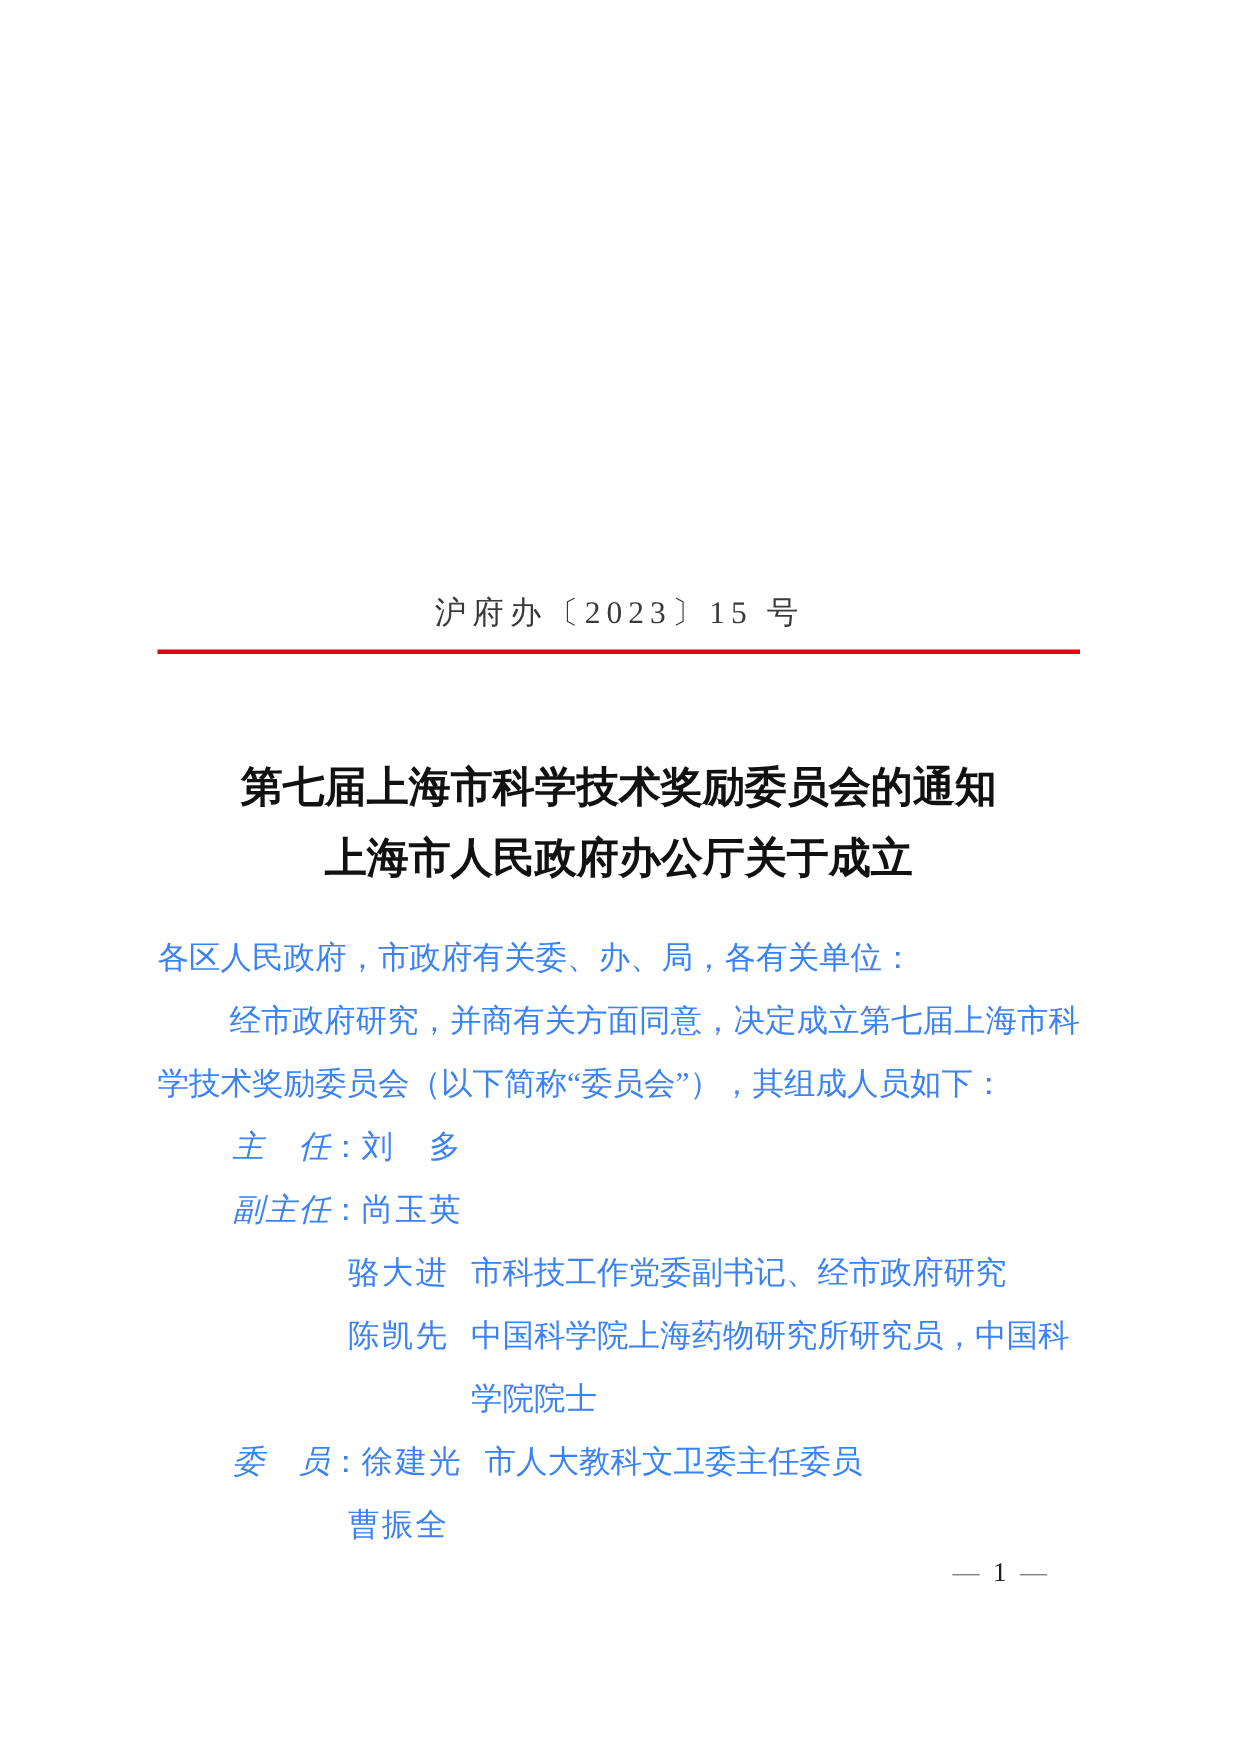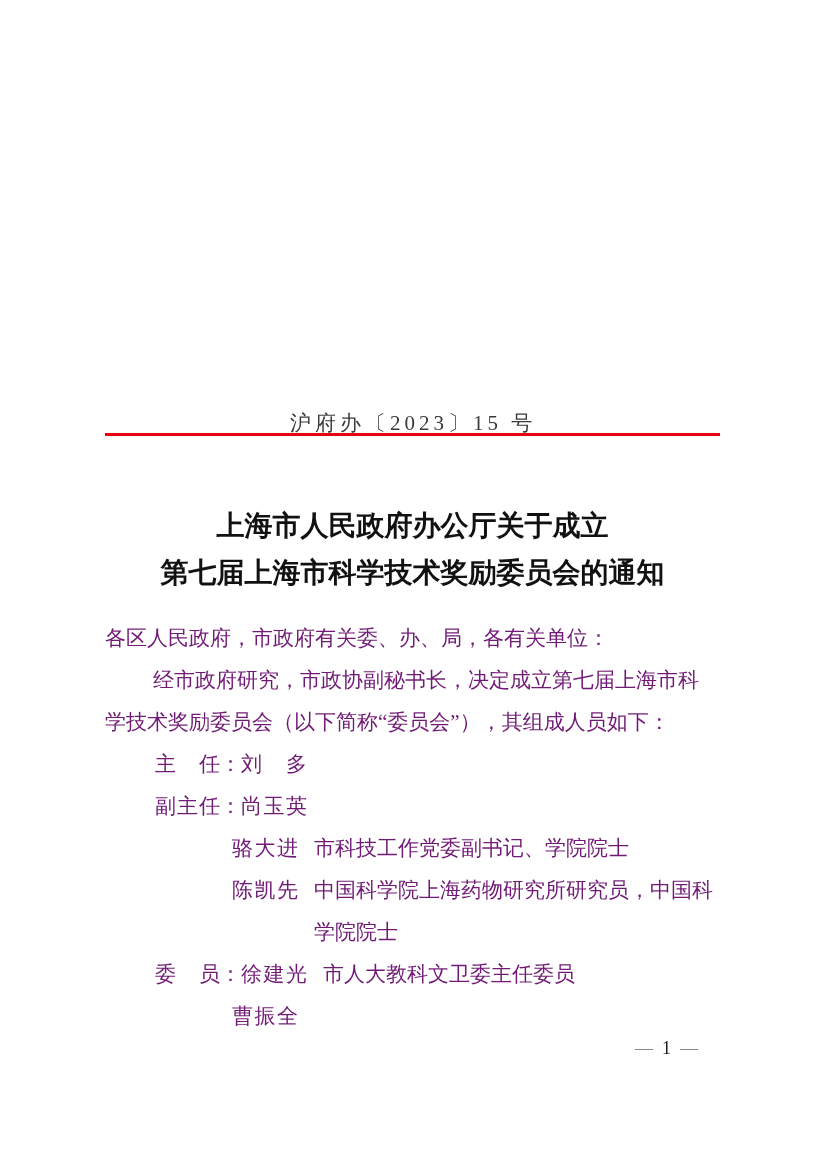--- a/index.html
+++ b/index.html
@@ -23,21 +23,21 @@
     text-align: center;
     font-size: 49px;
     line-height: 62px;
     font-weight: bold;
     color: #e60012;
     letter-spacing: 1px;
     white-space: nowrap;
   }
   .doc-number {
     position: absolute;
-    top: 407px;
+    top: 392px;
     left: 0;
     width: 100%;
     text-align: center;
     font-size: 21px;
     line-height: 32px;
     letter-spacing: 4px;
     color: #3a3a3a;
     white-space: nowrap;
   }
   .red-divider {
@@ -59,30 +59,31 @@
     font-weight: bold;
     color: #111111;
   }
   .body-block {
     position: absolute;
     top: 617px;
     left: 105px;
     width: 615px;
     font-size: 21px;
     line-height: 42px;
-    color: #701a75;
+    color: #3b82f6;
   }
   .para-line { white-space: nowrap; }
   .indent { text-indent: 48px; }
   .c-row { display: flex; align-items: flex-start; }
   .c-label {
     flex: 0 0 65px;
     margin-left: 50px;
     text-align: justify;
     text-align-last: justify;
+    font-style: italic;
   }
   .c-colon {
     flex: 0 0 12px;
     margin-right: 0;
     overflow: visible;
     white-space: nowrap;
   }
   .c-row.no-label .c-name { margin-left: 127px; }
   .c-name {
     flex: 0 0 66px;
@@ -107,46 +108,46 @@
 <body>
 
 <div class="page">
 
 
   <div class="doc-number">沪府办〔2023〕15 号</div>
 
   <div class="red-divider"></div>
 
   <div class="doc-title">
+    <div>第七届上海市科学技术奖励委员会的通知</div>
     <div>上海市人民政府办公厅关于成立</div>
-    <div>第七届上海市科学技术奖励委员会的通知</div>
   </div>
 
   <div class="body-block">
 
     <div class="para-line">各区人民政府，市政府有关委、办、局，各有关单位：</div>
 
-    <div class="para-line indent">经市政府研究，市政协副秘书长，决定成立第七届上海市科</div>
+    <div class="para-line indent">经市政府研究，并商有关方面同意，决定成立第七届上海市科</div>
     <div class="para-line">学技术奖励委员会（以下简称“委员会”），其组成人员如下：</div>
 
     <div class="c-row">
       <span class="c-label">主任</span>
       <span class="c-colon">：</span>
       <span class="c-name">刘多</span>
     </div>
 
     <div class="c-row">
       <span class="c-label">副主任</span>
       <span class="c-colon">：</span>
       <span class="c-name">尚玉英</span>
     </div>
 
     <div class="c-row no-label">
       <span class="c-name">骆大进</span>
-      <span class="c-pos">市科技工作党委副书记、学院院士</span>
+      <span class="c-pos">市科技工作党委副书记、经市政府研究</span>
     </div>
 
     <div class="c-row no-label">
       <span class="c-name">陈凯先</span>
       <span class="c-pos">
         <div class="para-line">中国科学院上海药物研究所研究员，中国科</div>
         <div class="para-line">学院院士</div>
       </span>
     </div>
 

